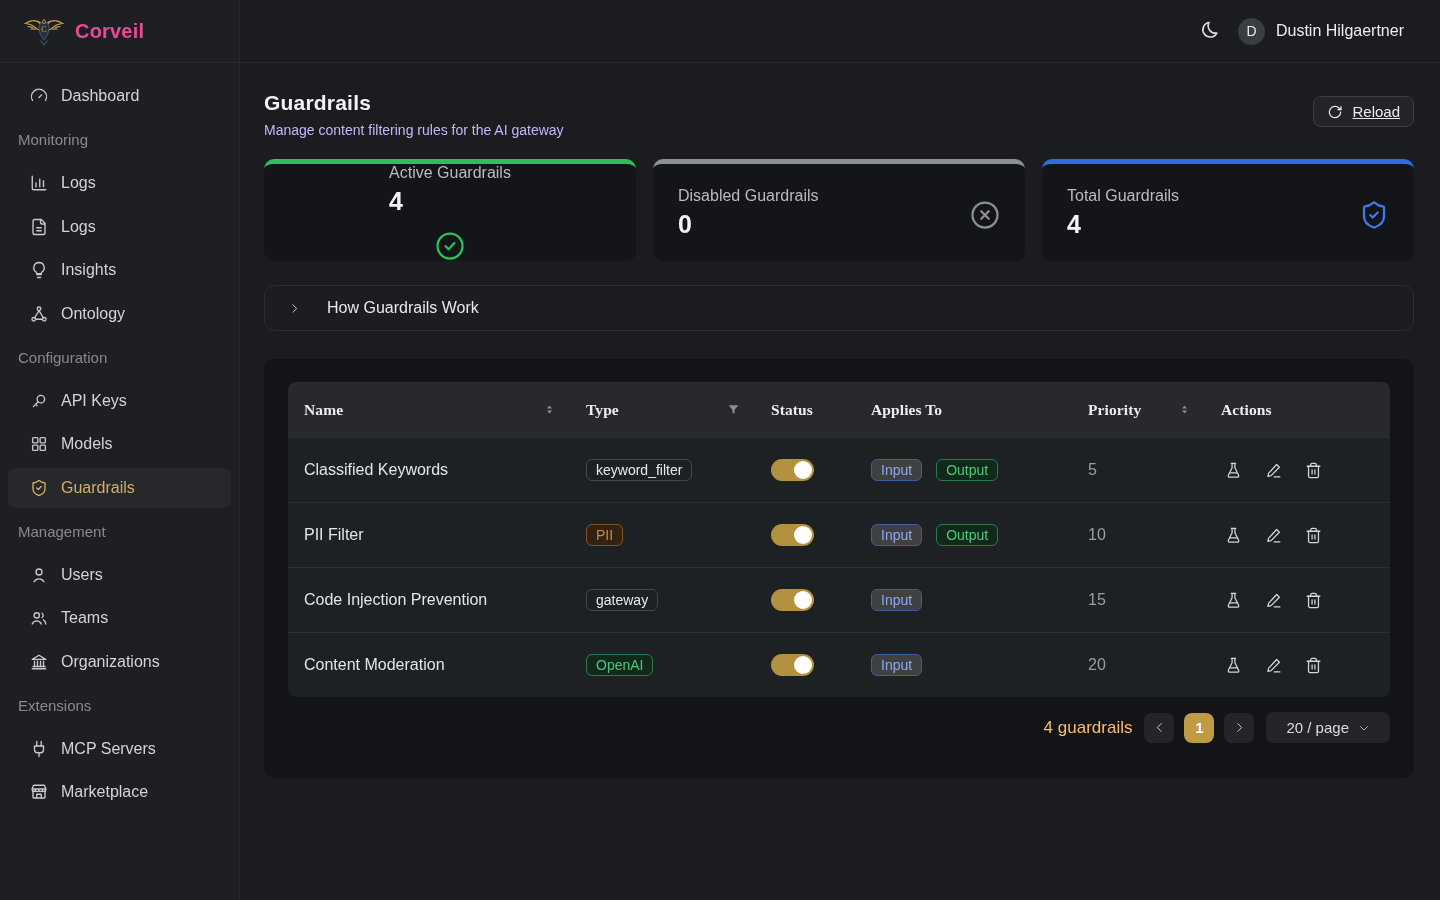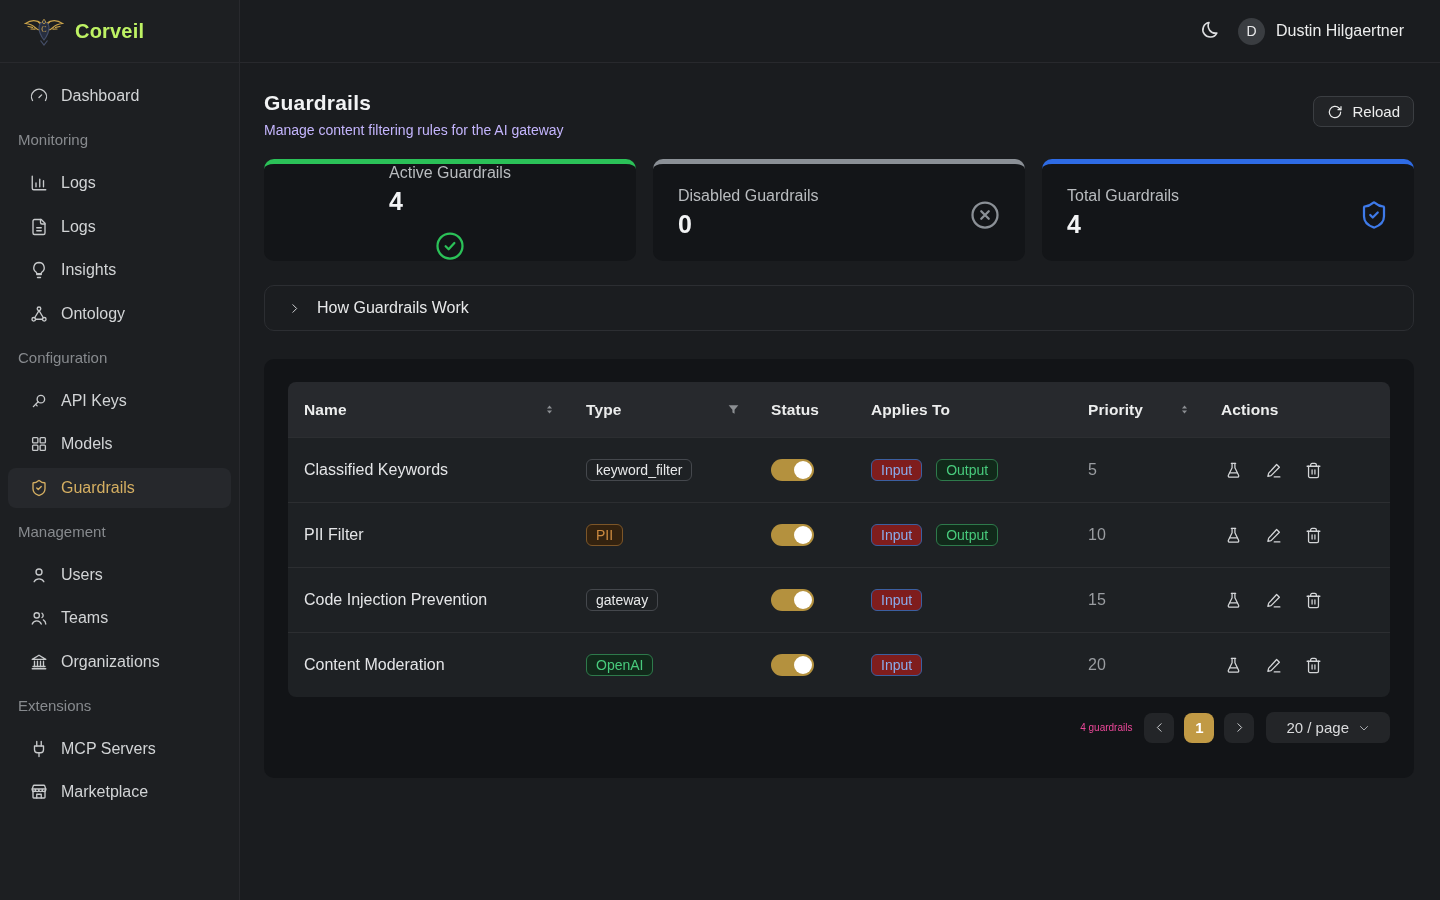--- a/index.html
+++ b/index.html
@@ -9,86 +9,86 @@
     background:#1a1c1f;
     color:#e8e9ea;
     display:flex;
     -webkit-font-smoothing:antialiased;
   }
   svg { display:block; }
 
   
   .sidebar { width:240px; height:900px; background:#1d1f22; border-right:1px solid #28292d; flex:0 0 auto; }
   .logo-row { height:63px; display:flex; align-items:center; gap:11px; padding:0 24px; border-bottom:1px solid #28292d; }
-  .logo-row .brand { font-size:20px; font-weight:700; letter-spacing:.2px; color:#bef264; }
+  .logo-row .brand { font-size:20px; font-weight:700; letter-spacing:.2px; color:#ec4899; }
   .nav { padding:13px 8px; }
   .nav-label { height:40px; margin-bottom:3.5px; display:flex; align-items:center; padding-left:10px; color:#878a8e; font-size:15px; }
   .nav-item { height:40px; margin-bottom:3.5px; display:flex; align-items:center; gap:13px; padding:0 12px 0 22px; border-radius:8px; color:#d2d4d6; font-size:16px; cursor:pointer; }
   .nav-item .nicon { width:18px; height:18px; color:#c7c9cb; flex:0 0 auto; }
   .nav-item.active { background:#26282c; color:#d5af62; }
   .nav-item.active .nicon { color:#d5af62; }
 
   
   .main-col { flex:1 1 auto; display:flex; flex-direction:column; }
   .topbar { height:63px; border-bottom:1px solid #28292d; display:flex; align-items:center; justify-content:flex-end; padding-right:36px; flex:0 0 auto; }
   .theme-btn { width:34px; height:34px; display:flex; align-items:center; justify-content:center; color:#dcdddf; cursor:pointer; margin-right:16px; }
   .avatar { width:27px; height:27px; border-radius:50%; background:#3a3d41; color:#e9eaeb; font-size:14px; display:flex; align-items:center; justify-content:center; margin-right:11px; }
   .user-name { font-size:16px; color:#eceded; }
 
   .content { padding:0 26px 0 24px; }
 
   .page-head { margin-top:28px; display:flex; justify-content:space-between; }
   .page-title { font-size:21px; font-weight:700; color:#f2f3f4; letter-spacing:.2px; }
   .page-sub { margin-top:7px; font-size:14px; color:#c4b5fd; }
-  .head-actions { display:flex; gap:11px; align-self:flex-start; margin-top:5px; }
+  .head-actions { display:flex; gap:11px; align-self:flex-start; margin-top:5px;text-decoration:underline; }
   .btn { height:31px; display:flex; align-items:center; gap:9px; border-radius:8px; font-size:15px; cursor:pointer; }
   .btn-ghost { padding:0 13px; background:#222427; border:1px solid #3b3e42; color:#eceded; }
   .btn-gold { padding:0 15px; background:#b6923e; border:1px solid #b6923e; color:#fdfdfc; }
 
   
   .stats { margin-top:21px; display:flex; gap:17px; }
   .stat-card { flex:1 1 0; height:102px; background:#131518; border-radius:10px; border-top:5px solid #888; padding:0 25px; display:flex; align-items:center; justify-content:space-between; }
   .stat-card .s-label { font-size:16px; color:#b9bcbf; }
   .stat-card .s-value { margin-top:5px; font-size:25px; font-weight:700; color:#f3f4f5; }
   .stat-icon { width:30px; height:30px; margin-top:4px; }
 
   
-  .hiw { margin-top:24px; height:46px; border:1px solid #2c2e32; background:#1b1d20; border-radius:10px; display:flex; align-items:center; gap:16px; padding:12px 23px; cursor:pointer; }
+  .hiw { margin-top:24px; height:46px; border:1px solid #2c2e32; background:#1b1d20; border-radius:10px; display:flex; align-items:center; gap:26px; padding:12px 23px; cursor:pointer; }
   .hiw .chev { color:#d4d5d7; width:13px; height:13px; }
   .hiw .hiw-label { font-size:16px; color:#e8e9ea; }
 
   
   .table-card { margin-top:28px; height:419px; background:#121417; border-radius:10px; padding:23px 24px 0 24px; }
   .tbl { border-radius:8px; overflow:hidden; }
   .trow { display:flex; align-items:center; }
-  .thead { height:55px; background:#27292d; }
+  .thead { height:55px; background:#27292d;font-family:Liberation Serif, serif; }
   .tbody-row { height:65px; background:#1e2124; border-top:1px solid #2c2e31; }
   .tbl .c1 { width:282px; } .tbl .c2 { width:185px; } .tbl .c3 { width:100px; }
   .tbl .c4 { width:217px; } .tbl .c5 { width:133px; } .tbl .c6 { width:185px; }
   .cell { padding-left:16px; display:flex; align-items:center; }
   .thead .cell { justify-content:space-between; padding-right:15px; font-size:15.5px; font-weight:700; color:#eceded; letter-spacing:.1px; }
   .thead .hicon { color:#8c8f93; }
   .row-name { font-size:16px; color:#e4e5e7; }
   .prio { font-size:16px; color:#9a9da1; }
 
   .badge { height:22px; display:inline-flex; align-items:center; padding:0 9px; border-radius:6px; font-size:14px; border:1px solid #45484d; color:#e8e9ea; }
   .badge.gold  { border-color:#7d5628; color:#cd8b40; background:#33220f; }
   .badge.green { border-color:#2e7a4b; color:#48ca7c; background:#11291a; }
-  .badge.blue  { border-color:#3c5fa0; color:#8aacec; background:#7f1d1d; }
+  .badge.blue  { border-color:#3c5fa0; color:#8aacec; background:#404040; }
   .chips { gap:14px; }
 
   .toggle { width:43px; height:22px; border-radius:11px; background:#b4913e; position:relative; cursor:pointer; flex:0 0 auto; }
   .toggle .knob { position:absolute; top:2px; right:2px; width:18px; height:18px; border-radius:50%; background:#ffffff; }
 
   .actions-cell { gap:23px; padding-left:20px; }
   .act-icon { width:17px; height:17px; color:#d3d5d7; cursor:pointer; }
 
   
   .pager { margin-top:15px; display:flex; align-items:center; justify-content:flex-end; }
-  .pager .total { font-size:10px; color:#ec4899; margin-right:2px;margin-left:12px; }
+  .pager .total { font-size:17px; color:#fdba74; margin-right:2px;margin-left:12px; }
   .pg-btn { width:30px; height:30px; border-radius:8px; background:#232528; display:flex; align-items:center; justify-content:center; color:#d2d4d6; cursor:pointer; margin-left:10px; }
   .pg-btn.current { background:#c19a45; color:#ffffff; font-size:15px; font-weight:700; }
   .page-size { margin-left:12px; height:31px; padding:0 20px; border-radius:8px; background:#232528; display:flex; align-items:center; gap:9px; font-size:15px; color:#dadbdd; cursor:pointer; }
   .page-size .chev { color:#b9bbbe; }
 </style>
 </head>
 <body>
 
 <aside class="sidebar">
   <div class="logo-row">

